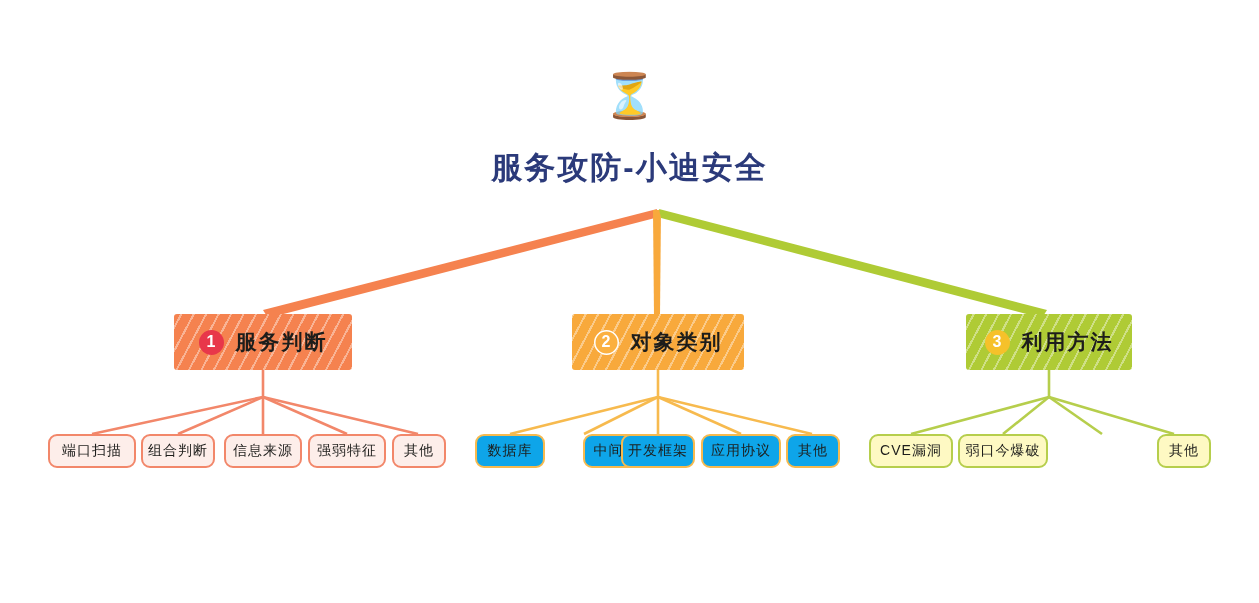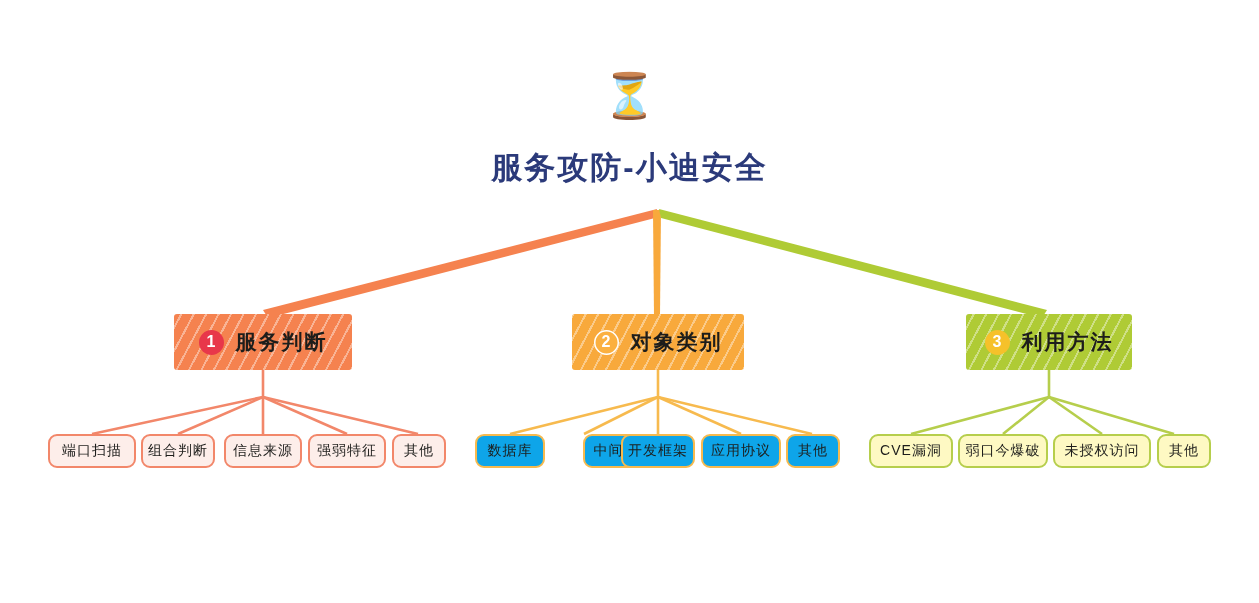--- a/index.html
+++ b/index.html
@@ -154,17 +154,16 @@
   <div class="leaf g1" style="left:392px; top:434px; width:54px;">其他</div>
 
   <div class="leaf g2" style="left:475px; top:434px; width:70px;">数据库</div>
   <div class="leaf g2" style="left:551px; top:434px; width:66px;margin-left:32px;">中间件</div>
   <div class="leaf g2" style="left:621px; top:434px; width:74px;">开发框架</div>
   <div class="leaf g2" style="left:701px; top:434px; width:80px;">应用协议</div>
   <div class="leaf g2" style="left:786px; top:434px; width:54px;">其他</div>
 
   <div class="leaf g3" style="left:869px;  top:434px; width:84px;">CVE漏洞</div>
   <div class="leaf g3" style="left:958px;  top:434px; width:90px;">弱口今爆破</div>
-  <div class="leaf g3" style="left:1053px; top:434px; width:98px;">未授权访问</div>
   <div class="leaf g3" style="left:1157px; top:434px; width:54px;">其他</div>
 
 
 </div>
 
 </body></html>

